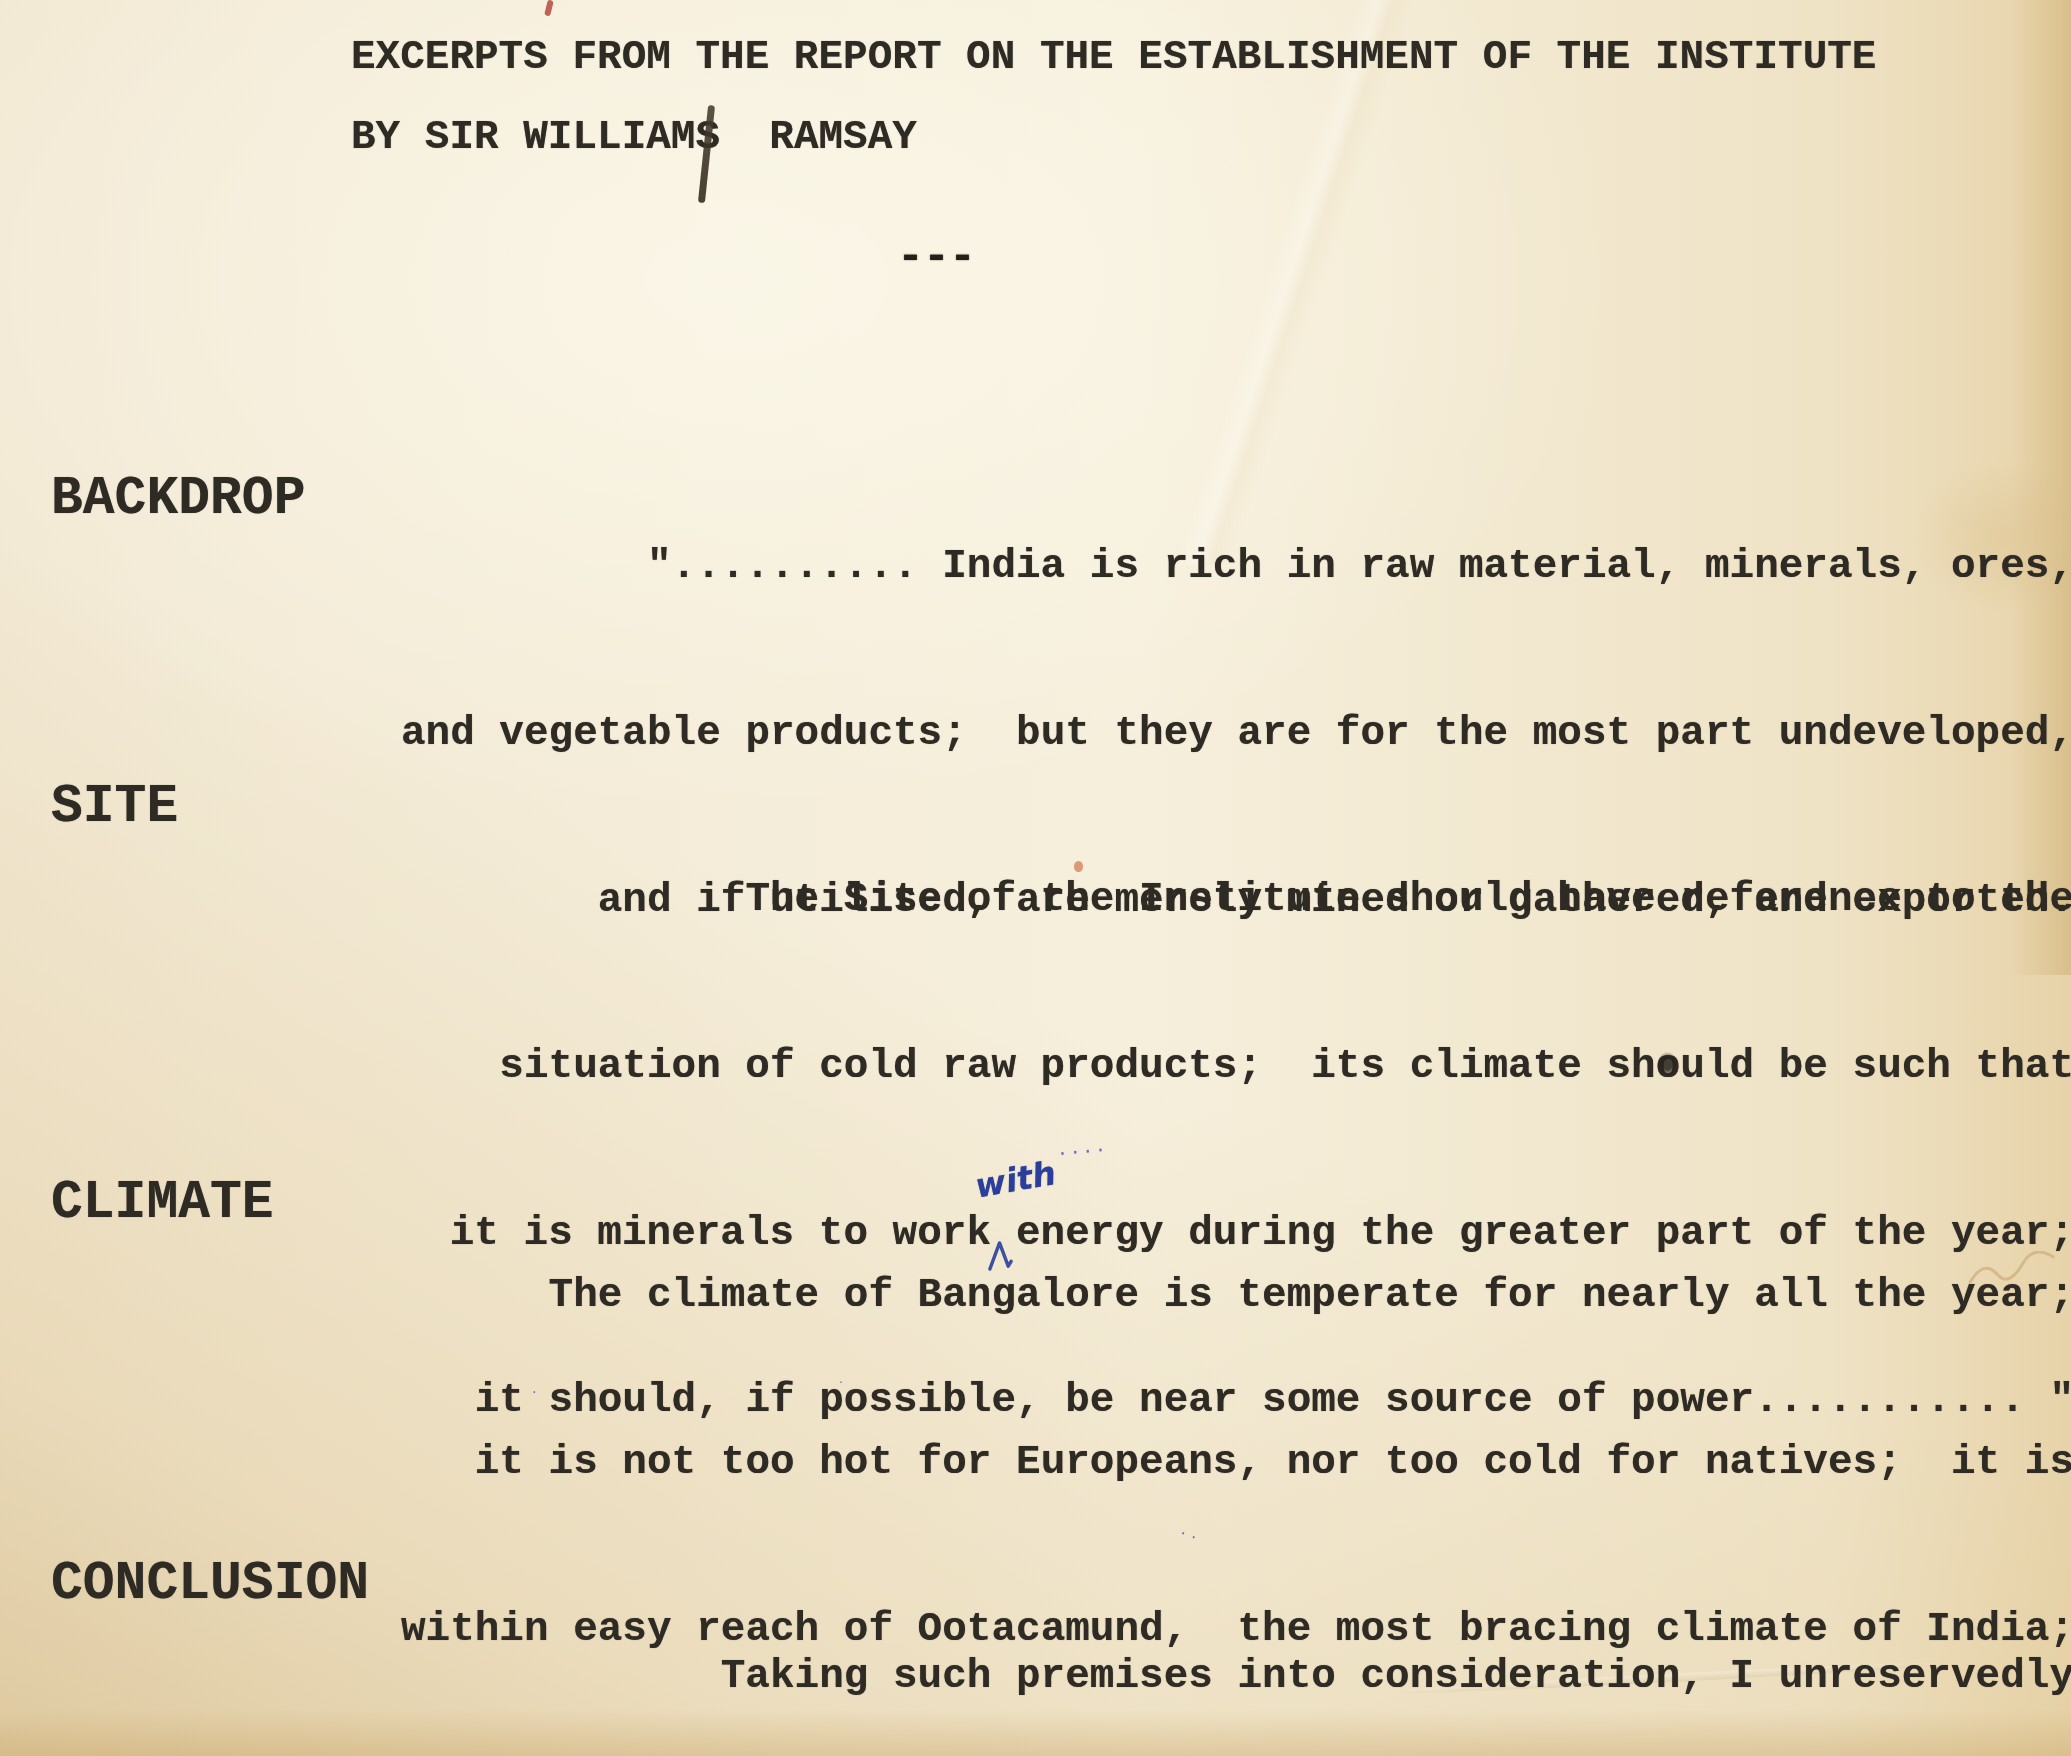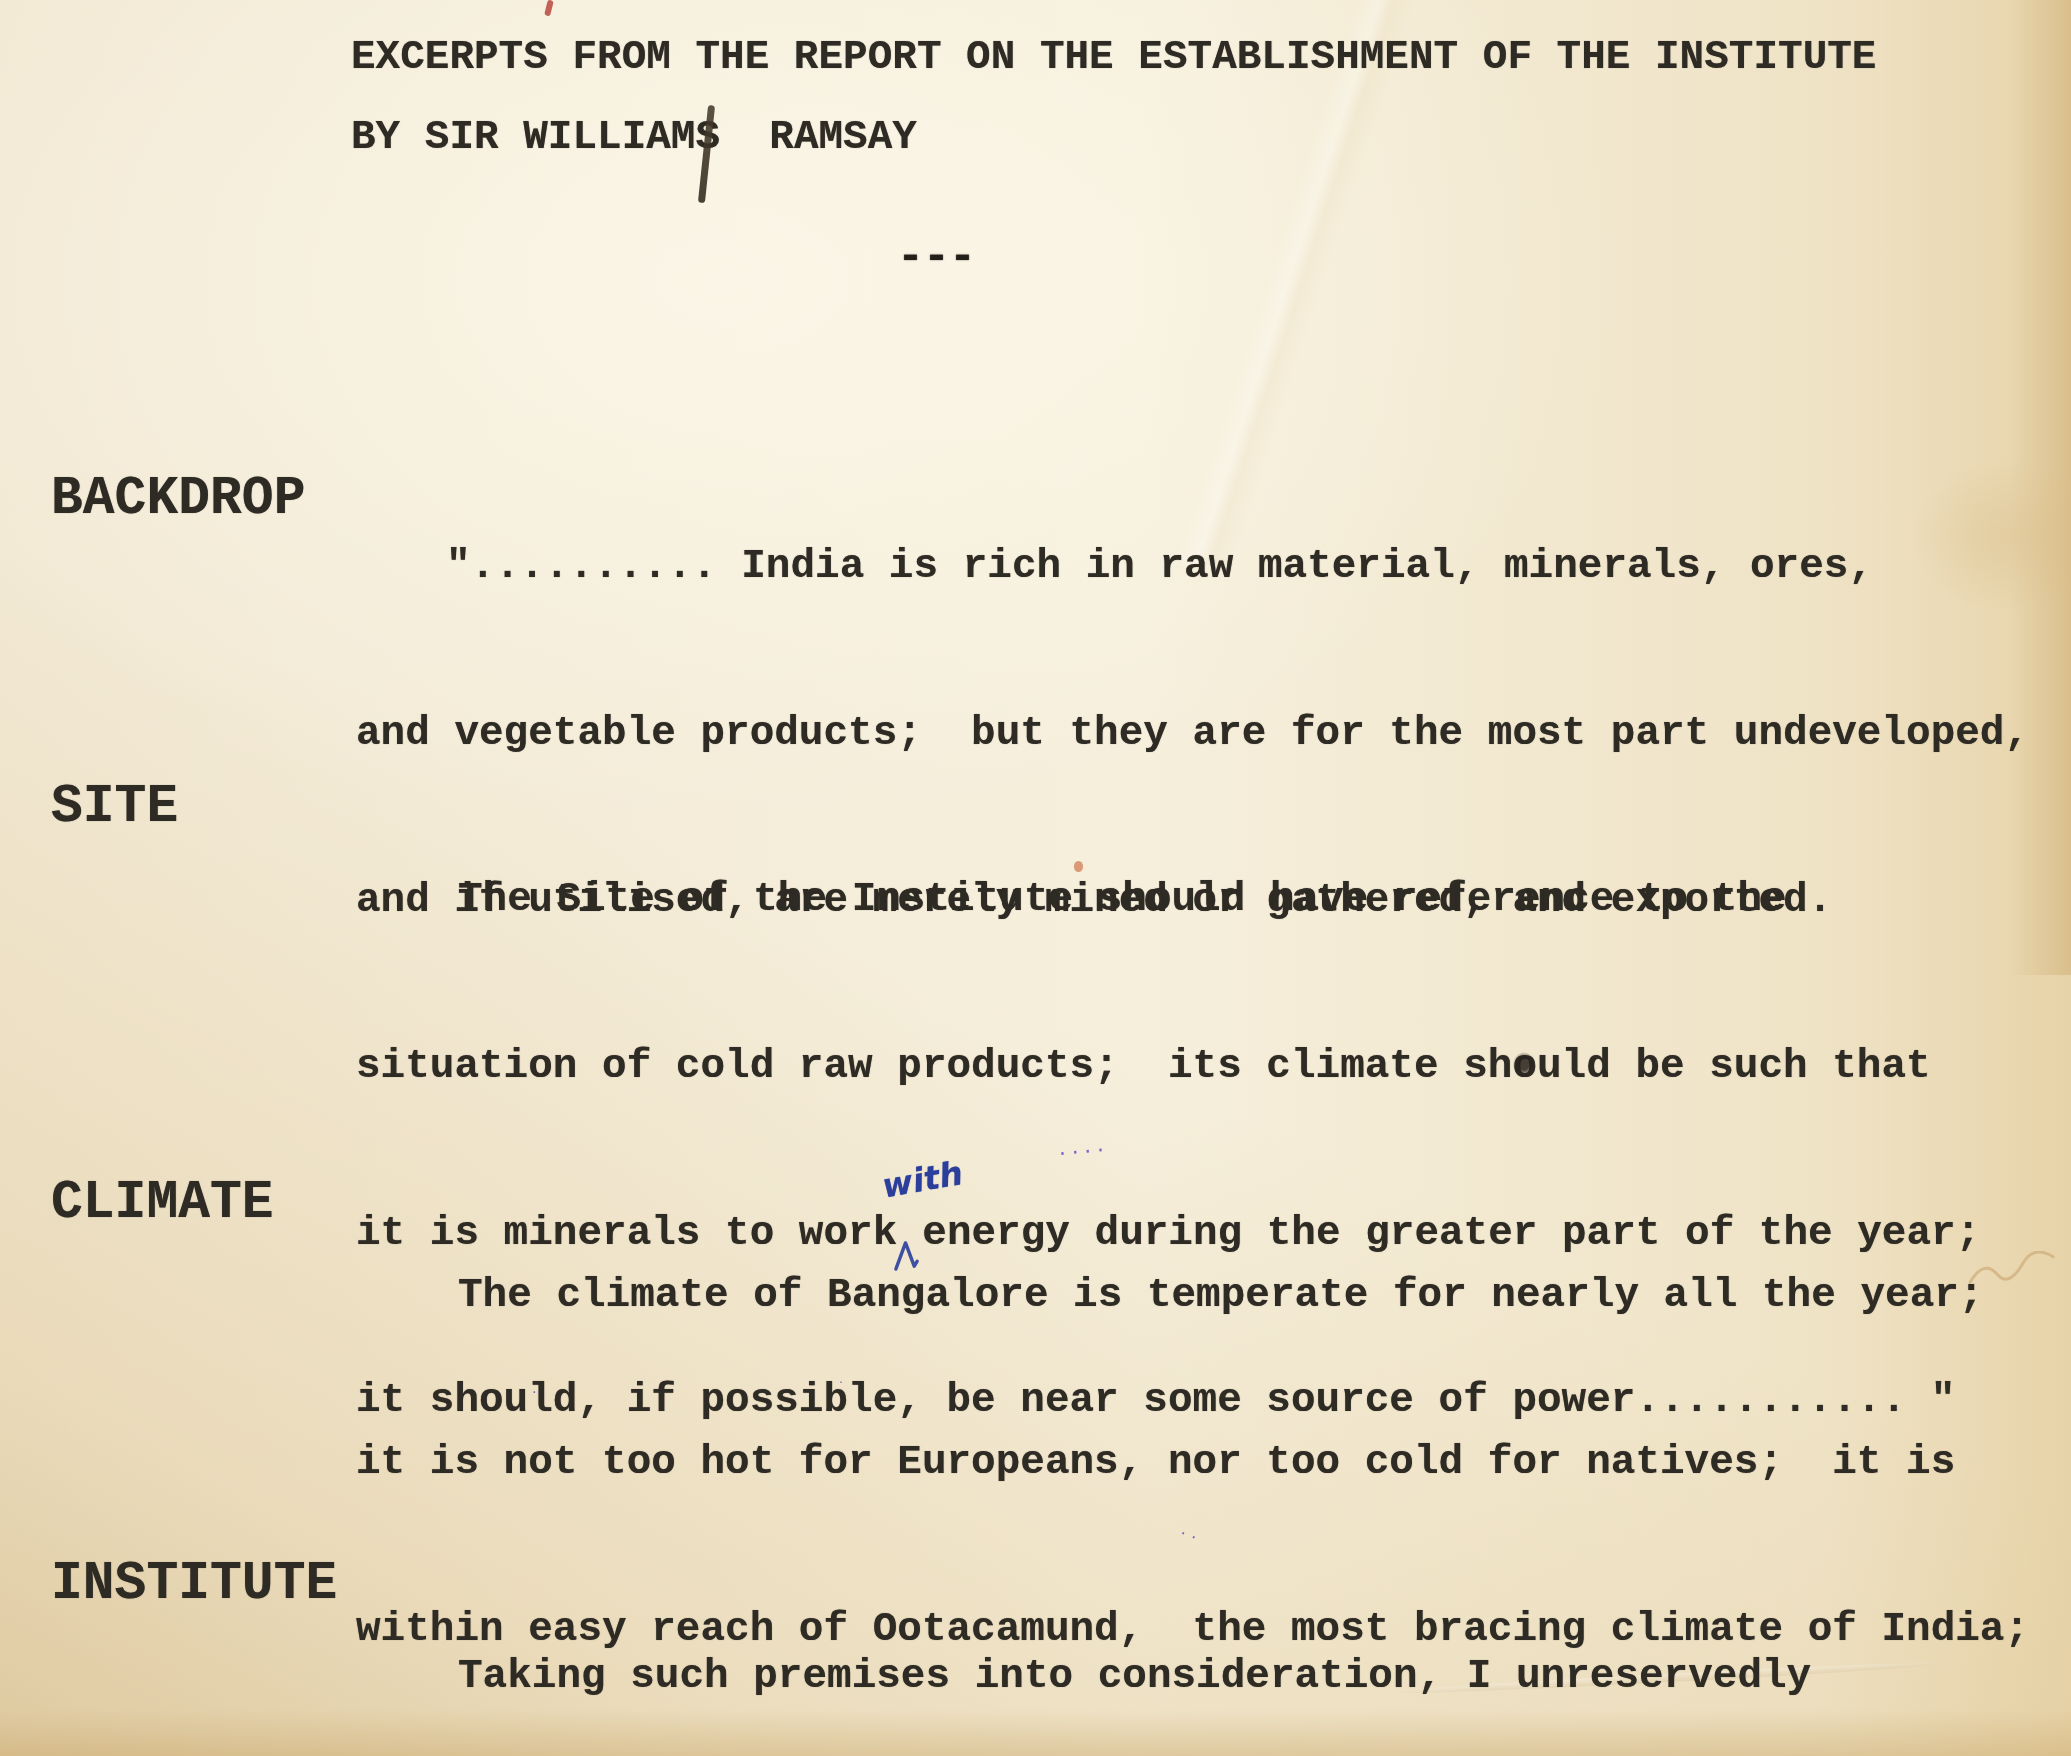--- a/index.html
+++ b/index.html
@@ -32,21 +32,21 @@
     transform:rotate(-3deg);
     background:linear-gradient(to bottom, rgba(255,255,255,0.8), rgba(176,146,92,0.45));border-radius:50%;}
   .speck-red{position:absolute;left:546px;top:0;width:5.9px;height:15.6px;background:#b03227;
     transform:rotate(14deg);opacity:.75;border-radius:2.9px;}
   .speck-orange{position:absolute;left:1074px;top:861px;width:8.8px;height:10.7px;background:#cc6a3f;
     opacity:.65;border-radius:50%;}
   .squiggle-sepia{position:absolute;left:1968px;top:1251px;opacity:.7;}
 
   
   .tw{white-space:pre;font-weight:700;
-    text-shadow:0 0 1px rgba(46,42,36,0.55);}
+    text-shadow:0 0 1px rgba(46,42,36,0.55);text-align:right;}
   .tline{position:absolute;left:351px;font-size:41px;line-height:45px;}
   .title1{top:35px;}
   .title2{top:115px;}
   .struck{position:relative;display:inline-block;}
   .pen-stroke{position:absolute;left:7.8px;top:-9.8px;width:6.8px;height:98px;
     background:linear-gradient(to bottom,#463c2d,#2f281d);border-radius:3.9px;
     transform:rotate(6deg);opacity:.88;}
   .dashes{position:absolute;left:897px;top:232px;font-size:45px;font-weight:700;
     letter-spacing:-1px;color:#231f19;text-shadow:0 0 1.5px rgba(35,31,25,.8);}
 
@@ -126,21 +126,21 @@
   </div>
 
   <div class="slabel lbl-climate tw">CLIMATE</div>
   <div class="para para-climate tw">
     <div class="pline ind-b">The climate of Bangalore is temperate for nearly all the year;</div>
     <div class="pline">it is not too hot for Europeans, nor too cold for natives;  it is</div>
     <div class="pline">within easy reach of Ootacamund,  the most bracing climate of India;</div>
     
   </div>
 
-  <div class="slabel lbl-conclusion tw">INSTITUTE</div>
+  <div class="slabel lbl-conclusion tw">CONCLUSION</div>
   <div class="para para-conclusion tw">
     <div class="pline ind-b">Taking such premises into consideration, I unreservedly</div>
     
   </div>
 
   <div class="ink-dots dots-climate">····</div>
   <div class="ink-dots dots-conclusion">··</div>
   <div class="ink-dots dot-c4a">·</div>
   <div class="ink-dots dot-c4b">·</div>
 

